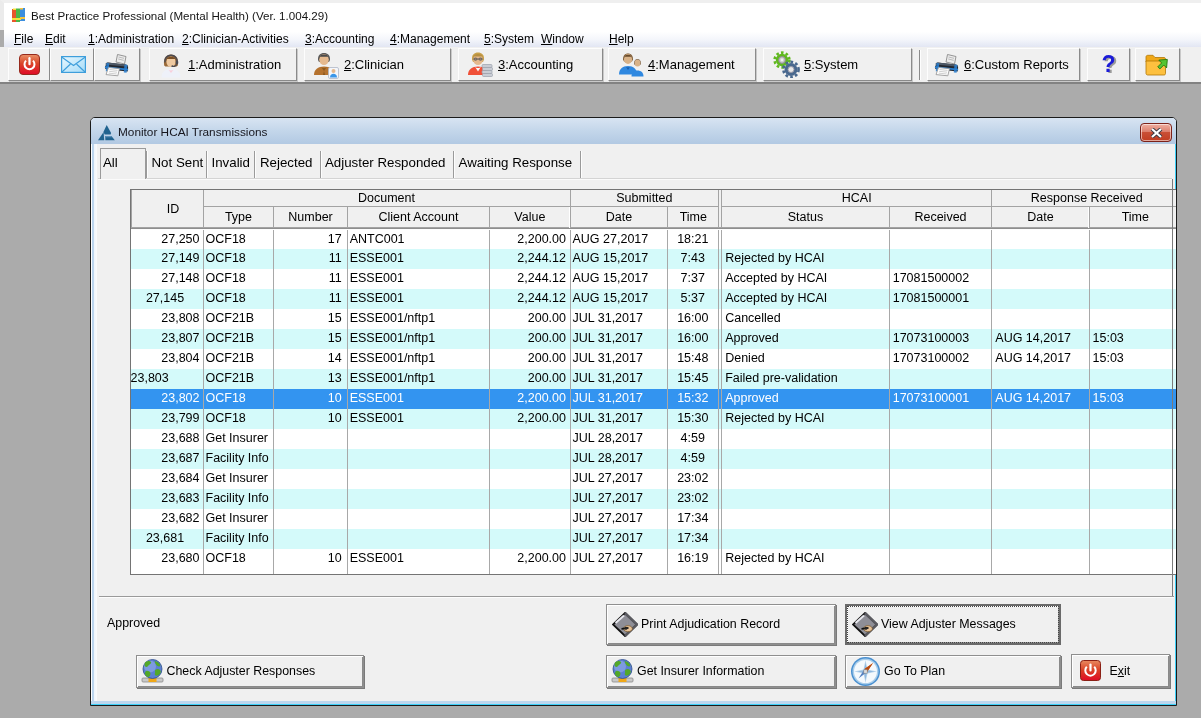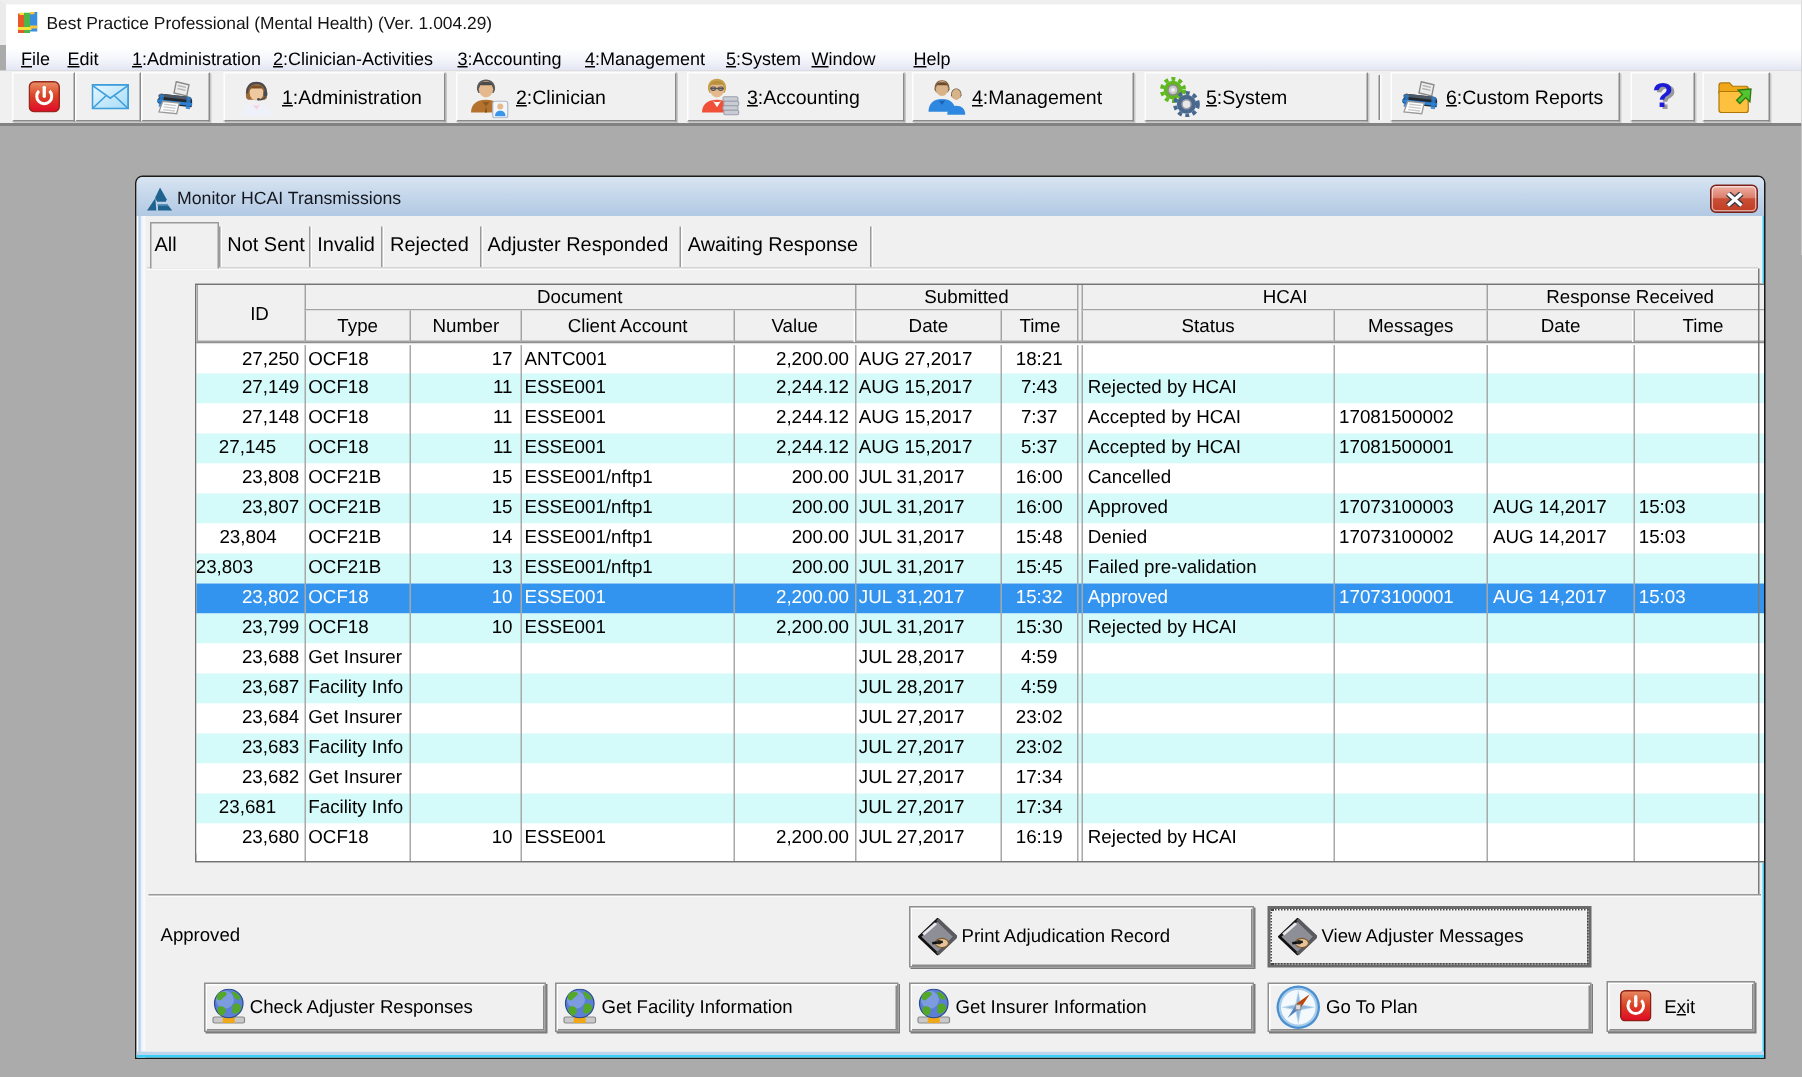--- a/index.html
+++ b/index.html
@@ -246,21 +246,21 @@
         <div class="hcell" style="left:587.7px;top:0px;width:3px;height:38.5px;border-left:1px solid #a3a3a3; line-height:38.5px;"></div>
         <div class="hcell" style="left:590.7px;top:0px;width:270.1px;height:17.5px;border-left:1px solid #a3a3a3;border-bottom:1px solid #a3a3a3; line-height:17.5px;">HCAI</div>
         <div class="hcell" style="left:860.8px;top:0px;width:189.9px;height:17.5px;border-left:1px solid #a3a3a3;border-bottom:1px solid #a3a3a3; line-height:17.5px;">Response Received</div>
         <div class="hcell" style="left:72.0px;top:17.5px;width:70.9px;height:21px;border-left:1px solid #a3a3a3;border-bottom:1px solid #a3a3a3; line-height:21px;">Type</div>
         <div class="hcell" style="left:142.9px;top:17.5px;width:73.3px;height:21px;border-left:1px solid #a3a3a3;border-bottom:1px solid #a3a3a3; line-height:21px;">Number</div>
         <div class="hcell" style="left:216.2px;top:17.5px;width:142.5px;height:21px;border-left:1px solid #a3a3a3;border-bottom:1px solid #a3a3a3; line-height:21px;">Client Account</div>
         <div class="hcell" style="left:358.7px;top:17.5px;width:80.3px;height:21px;border-left:1px solid #a3a3a3;border-bottom:1px solid #a3a3a3; line-height:21px;">Value</div>
         <div class="hcell" style="left:439.0px;top:17.5px;width:97.9px;height:21px;border-left:1px solid #a3a3a3;border-bottom:1px solid #a3a3a3; line-height:21px;">Date</div>
         <div class="hcell" style="left:536.9px;top:17.5px;width:50.8px;height:21px;border-left:1px solid #a3a3a3;border-bottom:1px solid #a3a3a3; line-height:21px;">Time</div>
         <div class="hcell" style="left:590.7px;top:17.5px;width:167.5px;height:21px;border-left:1px solid #a3a3a3;border-bottom:1px solid #a3a3a3; line-height:21px;">Status</div>
-        <div class="hcell" style="left:758.2px;top:17.5px;width:102.6px;height:21px;border-left:1px solid #a3a3a3;border-bottom:1px solid #a3a3a3; line-height:21px;">Messages</div>
+        <div class="hcell" style="left:758.2px;top:17.5px;width:102.6px;height:21px;border-left:1px solid #a3a3a3;border-bottom:1px solid #a3a3a3; line-height:21px;">Received</div>
         <div class="hcell" style="left:860.8px;top:17.5px;width:97.2px;height:21px;border-left:1px solid #a3a3a3;border-bottom:1px solid #a3a3a3; line-height:21px;">Date</div>
         <div class="hcell" style="left:958.0px;top:17.5px;width:92.7px;height:21px;border-left:1px solid #a3a3a3;border-bottom:1px solid #a3a3a3; line-height:21px;">Time</div>
         <div class="abs" style="left:0;top:38.5px;width:1050.7px;height:1px;background:#8e8e8e;"></div>
         <div class="abs" style="left:0;top:39.5px;width:1050.7px;height:1px;background:#fdfdfd;"></div>
         <div class="row" style="top:40.0px;background:#fff;color:#000;">
           <div class="cell" style="left:0.0px;width:72.0px;text-align:right;padding-right:3px;">27,250</div>
           <div class="cell" style="left:72.0px;width:70.9px;padding-left:3px;">OCF18</div>
           <div class="cell" style="left:142.9px;width:73.3px;text-align:right;padding-right:5px;">17</div>
           <div class="cell" style="left:216.2px;width:142.5px;padding-left:3px;">ANTC001</div>
           <div class="cell" style="left:358.7px;width:80.3px;text-align:right;padding-right:3.5px;">2,200.00</div>
@@ -330,21 +330,21 @@
           <div class="cell" style="left:216.2px;width:142.5px;padding-left:3px;">ESSE001/nftp1</div>
           <div class="cell" style="left:358.7px;width:80.3px;text-align:right;padding-right:3.5px;">200.00</div>
           <div class="cell" style="left:439.0px;width:97.9px;padding-left:3px;">JUL 31,2017</div>
           <div class="cell" style="left:536.9px;width:50.8px;text-align:center;">16:00</div>
           <div class="cell" style="left:590.7px;width:167.5px;padding-left:4px;">Approved</div>
           <div class="cell" style="left:758.2px;width:102.6px;padding-left:4px;">17073100003</div>
           <div class="cell" style="left:860.8px;width:97.2px;padding-left:4px;">AUG 14,2017</div>
           <div class="cell" style="left:958.0px;width:92.7px;padding-left:4px;">15:03</div>
         </div>
         <div class="row" style="top:159.7px;background:#fff;color:#000;">
-          <div class="cell" style="left:0.0px;width:72.0px;text-align:right;padding-right:18px;">23,804</div>
+          <div class="cell" style="left:0.0px;width:72.0px;text-align:right;padding-right:3px;">23,804</div>
           <div class="cell" style="left:72.0px;width:70.9px;padding-left:3px;">OCF21B</div>
           <div class="cell" style="left:142.9px;width:73.3px;text-align:right;padding-right:5px;">14</div>
           <div class="cell" style="left:216.2px;width:142.5px;padding-left:3px;">ESSE001/nftp1</div>
           <div class="cell" style="left:358.7px;width:80.3px;text-align:right;padding-right:3.5px;">200.00</div>
           <div class="cell" style="left:439.0px;width:97.9px;padding-left:3px;">JUL 31,2017</div>
           <div class="cell" style="left:536.9px;width:50.8px;text-align:center;">15:48</div>
           <div class="cell" style="left:590.7px;width:167.5px;padding-left:4px;">Denied</div>
           <div class="cell" style="left:758.2px;width:102.6px;padding-left:4px;">17073100002</div>
           <div class="cell" style="left:860.8px;width:97.2px;padding-left:4px;">AUG 14,2017</div>
           <div class="cell" style="left:958.0px;width:92.7px;padding-left:4px;">15:03</div>
@@ -531,33 +531,20 @@
         <svg width="26" height="25" viewBox="0 0 26 25" style="margin-left:5px;">
 <path d="M13 1 L25 12.5 L13 24 L1 12.5 Z" fill="#8e8e96" stroke="#111111" stroke-width="1.8"></path>
 <path d="M13 1 L25 12.5 L13 24" fill="none" stroke="#5a5a60" stroke-width="2.5"></path>
 <path d="M3.5 11 L12 3.5" stroke="#e8e8ee" stroke-width="2"></path>
 <path d="M11.5 16 C12.5 14 15.5 13 18 14 C20.5 15 21 17 19.5 18.5 C17.5 20.3 13.5 20 12 18 Z" fill="#e8c49a" stroke="#7a5a30" stroke-width="0.8"></path>
 <path d="M9.5 16.8 L16.5 15.8" stroke="#111" stroke-width="1.7"></path>
 <circle cx="14" cy="16.2" r="1.5" fill="#222"></circle>
         </svg>
         <span class="lbl">View Adjuster Messages</span>
       </div>
-      <div class="btn" style="left:273px;top:510.5px;width:229px;height:33px;">
-        <svg width="23" height="24" viewBox="0 0 23 24" style="margin-left:4px;">
-<rect x="1" y="19" width="21" height="4" rx="1" fill="#c9c9c9" stroke="#8a8a8a" stroke-width="0.8"></rect>
-<rect x="7.5" y="19" width="8" height="4" fill="#f0a818"></rect>
-<circle cx="11.5" cy="10" r="9.5" fill="#5b7fd4" stroke="#2a4a8a" stroke-width="0.8"></circle>
-<circle cx="9" cy="7.5" r="6" fill="#8ba6e4" opacity="0.7"></circle>
-<path d="M4 3.5 C6 2 9 1.5 10 3 C11 4.5 8 5.5 7 7 C6 8.5 4 8 3.5 6.5 Z" fill="#53a829"></path>
-<path d="M14 2 C16.5 2.5 19 4.5 19.5 7 C18 8 15.5 7 15 5.5 C14.5 4 13 3 14 2 Z" fill="#53a829"></path>
-<path d="M17 10 C19 10.5 20.5 12 19.5 14 C18.5 16 16 17.5 14.5 16.5 C13 15.5 14.5 13.5 14 12 C13.7 10.8 15.5 9.6 17 10 Z" fill="#53a829"></path>
-<path d="M5 12 C7 11.5 9.5 12.5 9.5 14.5 C9.5 16.5 8 18.5 6.5 18 C5 17.5 3.5 15 4 13.5 Z" fill="#53a829"></path>
-        </svg>
-        <span class="lbl">Get Facility Information</span>
-      </div>
       <div class="btn" style="left:509px;top:510.5px;width:230px;height:33px;">
         <svg width="23" height="24" viewBox="0 0 23 24" style="margin-left:4px;">
 <rect x="1" y="19" width="21" height="4" rx="1" fill="#c9c9c9" stroke="#8a8a8a" stroke-width="0.8"></rect>
 <rect x="7.5" y="19" width="8" height="4" fill="#f0a818"></rect>
 <circle cx="11.5" cy="10" r="9.5" fill="#5b7fd4" stroke="#2a4a8a" stroke-width="0.8"></circle>
 <circle cx="9" cy="7.5" r="6" fill="#8ba6e4" opacity="0.7"></circle>
 <path d="M4 3.5 C6 2 9 1.5 10 3 C11 4.5 8 5.5 7 7 C6 8.5 4 8 3.5 6.5 Z" fill="#53a829"></path>
 <path d="M14 2 C16.5 2.5 19 4.5 19.5 7 C18 8 15.5 7 15 5.5 C14.5 4 13 3 14 2 Z" fill="#53a829"></path>
 <path d="M17 10 C19 10.5 20.5 12 19.5 14 C18.5 16 16 17.5 14.5 16.5 C13 15.5 14.5 13.5 14 12 C13.7 10.8 15.5 9.6 17 10 Z" fill="#53a829"></path>
 <path d="M5 12 C7 11.5 9.5 12.5 9.5 14.5 C9.5 16.5 8 18.5 6.5 18 C5 17.5 3.5 15 4 13.5 Z" fill="#53a829"></path>

